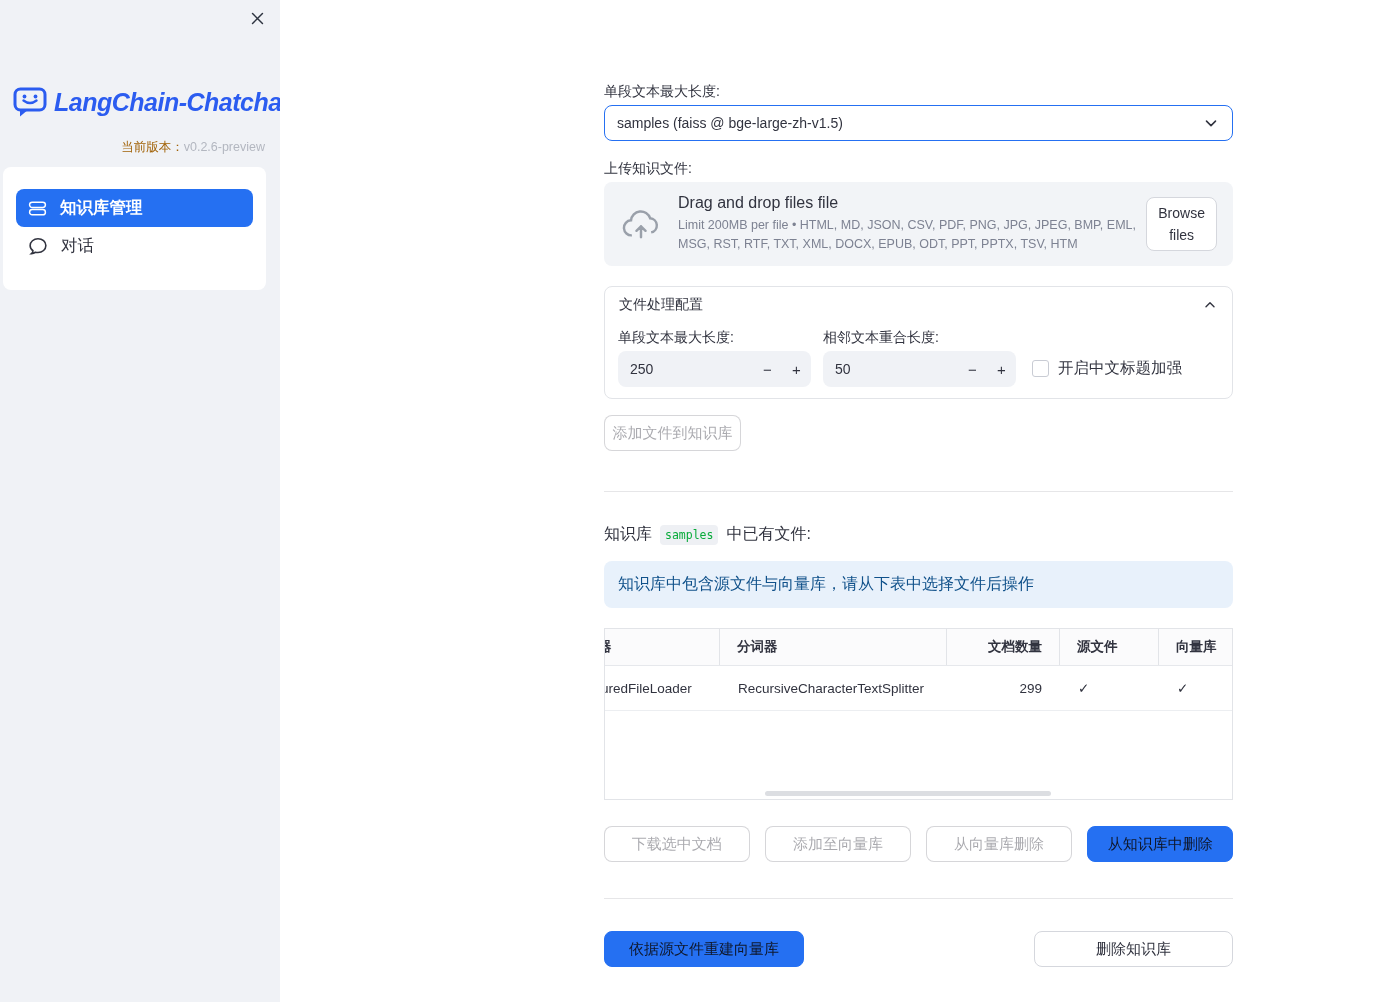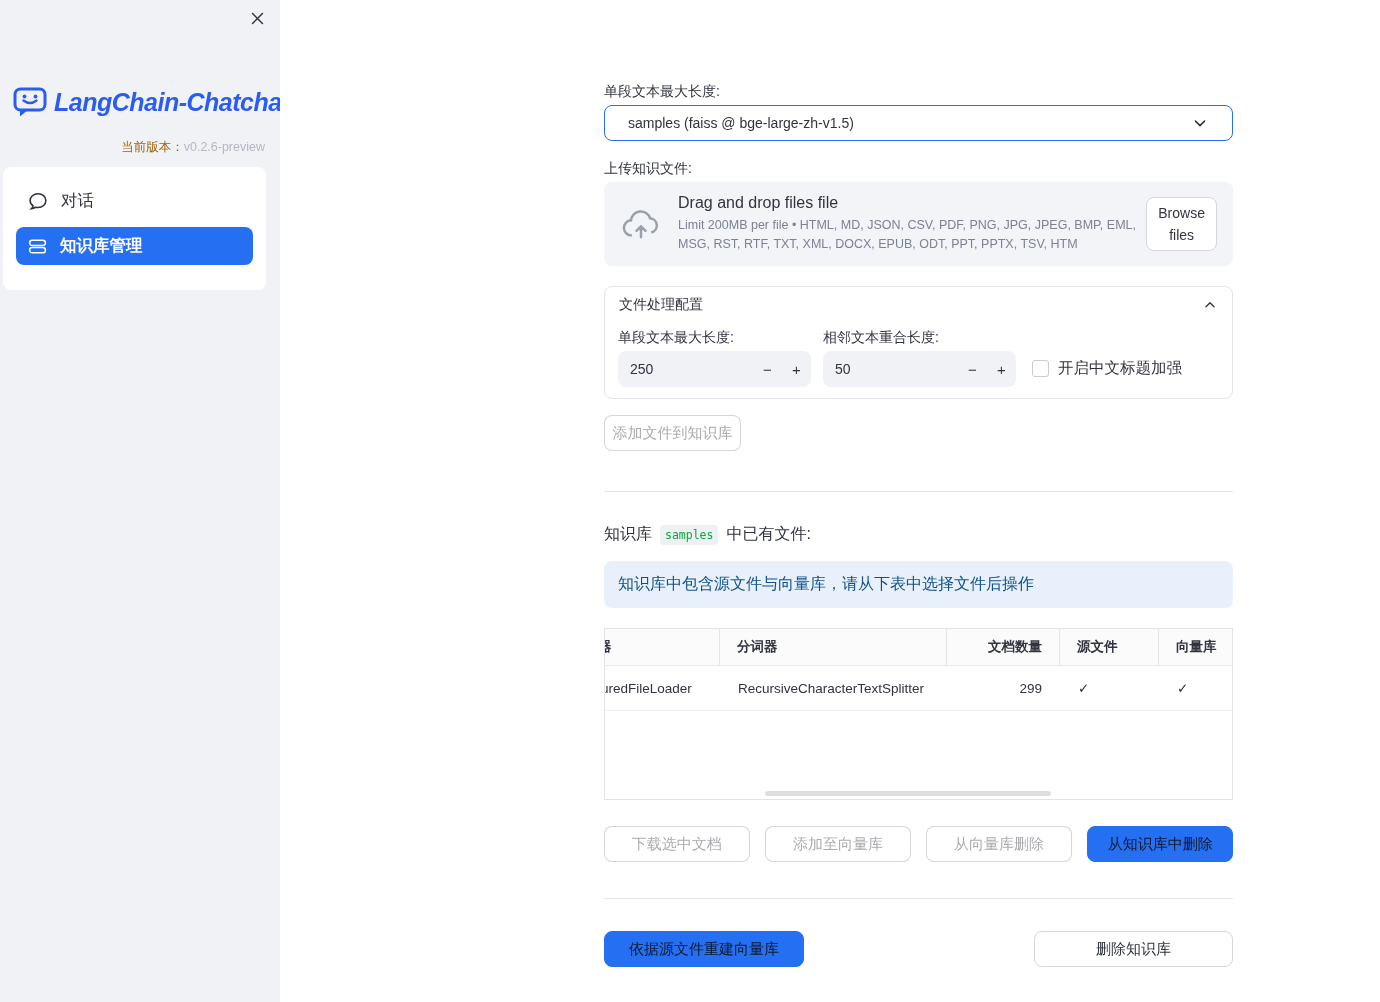--- a/index.html
+++ b/index.html
@@ -23,21 +23,21 @@
   .menu-item.selected { background: #2570f2; color: #ffffff; font-weight: bold; margin-top: 7px; }
 
   
   .main { position: absolute; left: 280px; top: 0; width: 1100px; height: 100%; background: #ffffff; }
   .content { position: absolute; left: 324px; top: 0; width: 629px; height: 1002px; }
 
   .field-label { position: absolute; font-size: 14px; color: #31333f; }
 
   .selectbox { position: absolute; top: 105px; left: 0; width: 629px; height: 36px; background: #ffffff;
     border: 1px solid #2570f2; border-radius: 8px; display: flex; align-items: center;
-    padding: 0 23px; cursor: pointer; }
+    padding: 0 12px; cursor: pointer; }
   .selectbox-value { font-size: 14px; color: #31333f; flex: 1; }
 
   .dropzone { position: absolute; top: 182px; left: 0; width: 629px; height: 84px; background: #f2f4f7;
     border-radius: 8px; display: flex; align-items: center; padding: 0 16px; }
   .drop-texts { margin-left: 16px; width: 478px; }
   .drop-title { font-size: 16px; color: #31333f; margin-bottom: 4px; }
   .drop-hint { font-size: 12.5px; color: #7d8292; line-height: 1.55; }
   .browse-btn { margin-left: auto; width: 72px; min-height: 52px; background: #ffffff;
     border: 1px solid #d5d7dd; border-radius: 8px; font-size: 14px; color: #31333f;
     display: flex; align-items: center; justify-content: center; text-align: center;
@@ -132,36 +132,36 @@
         </svg>
       </span>
       <span class="logo-text">LangChain-Chatchat</span>
     </div>
 
     <div class="version-row">
       <span class="version-label">当前版本：</span><span class="version-value">v0.2.6-preview</span>
     </div>
 
     <div class="menu-card">
-      <div class="menu-item">
-        <span>
-          <svg width="20" height="20" viewBox="0 0 16 16">
-            <path d="M8 2.2C4.5 2.2 1.7 4.6 1.7 7.6c0 1.7.9 3.2 2.3 4.2-.1.9-.5 1.7-1.2 2.3 1.2-.1 2.3-.5 3.2-1.1.6.2 1.3.2 2 .2 3.5 0 6.3-2.4 6.3-5.6S11.5 2.2 8 2.2z" fill="none" stroke="#31333f" stroke-width="1.25"></path>
-          </svg>
-        </span>
-        <span>对话</span>
-      </div>
       <div class="menu-item selected">
         <span>
           <svg width="19" height="19" viewBox="0 0 18 18">
             <rect x="1.5" y="3" width="15" height="5" rx="2.5" fill="none" stroke="#ffffff" stroke-width="1.4"></rect>
             <rect x="1.5" y="10" width="15" height="5" rx="2.5" fill="none" stroke="#ffffff" stroke-width="1.4"></rect>
           </svg>
         </span>
         <span>知识库管理</span>
+      </div>
+      <div class="menu-item">
+        <span>
+          <svg width="20" height="20" viewBox="0 0 16 16">
+            <path d="M8 2.2C4.5 2.2 1.7 4.6 1.7 7.6c0 1.7.9 3.2 2.3 4.2-.1.9-.5 1.7-1.2 2.3 1.2-.1 2.3-.5 3.2-1.1.6.2 1.3.2 2 .2 3.5 0 6.3-2.4 6.3-5.6S11.5 2.2 8 2.2z" fill="none" stroke="#31333f" stroke-width="1.25"></path>
+          </svg>
+        </span>
+        <span>对话</span>
       </div>
     </div>
   </div>
 
   <div class="main">
     <div class="content">
 
       <div class="field-label" style="top:83px; left:0;">单段文本最大长度:</div>
 
       <div class="selectbox">

